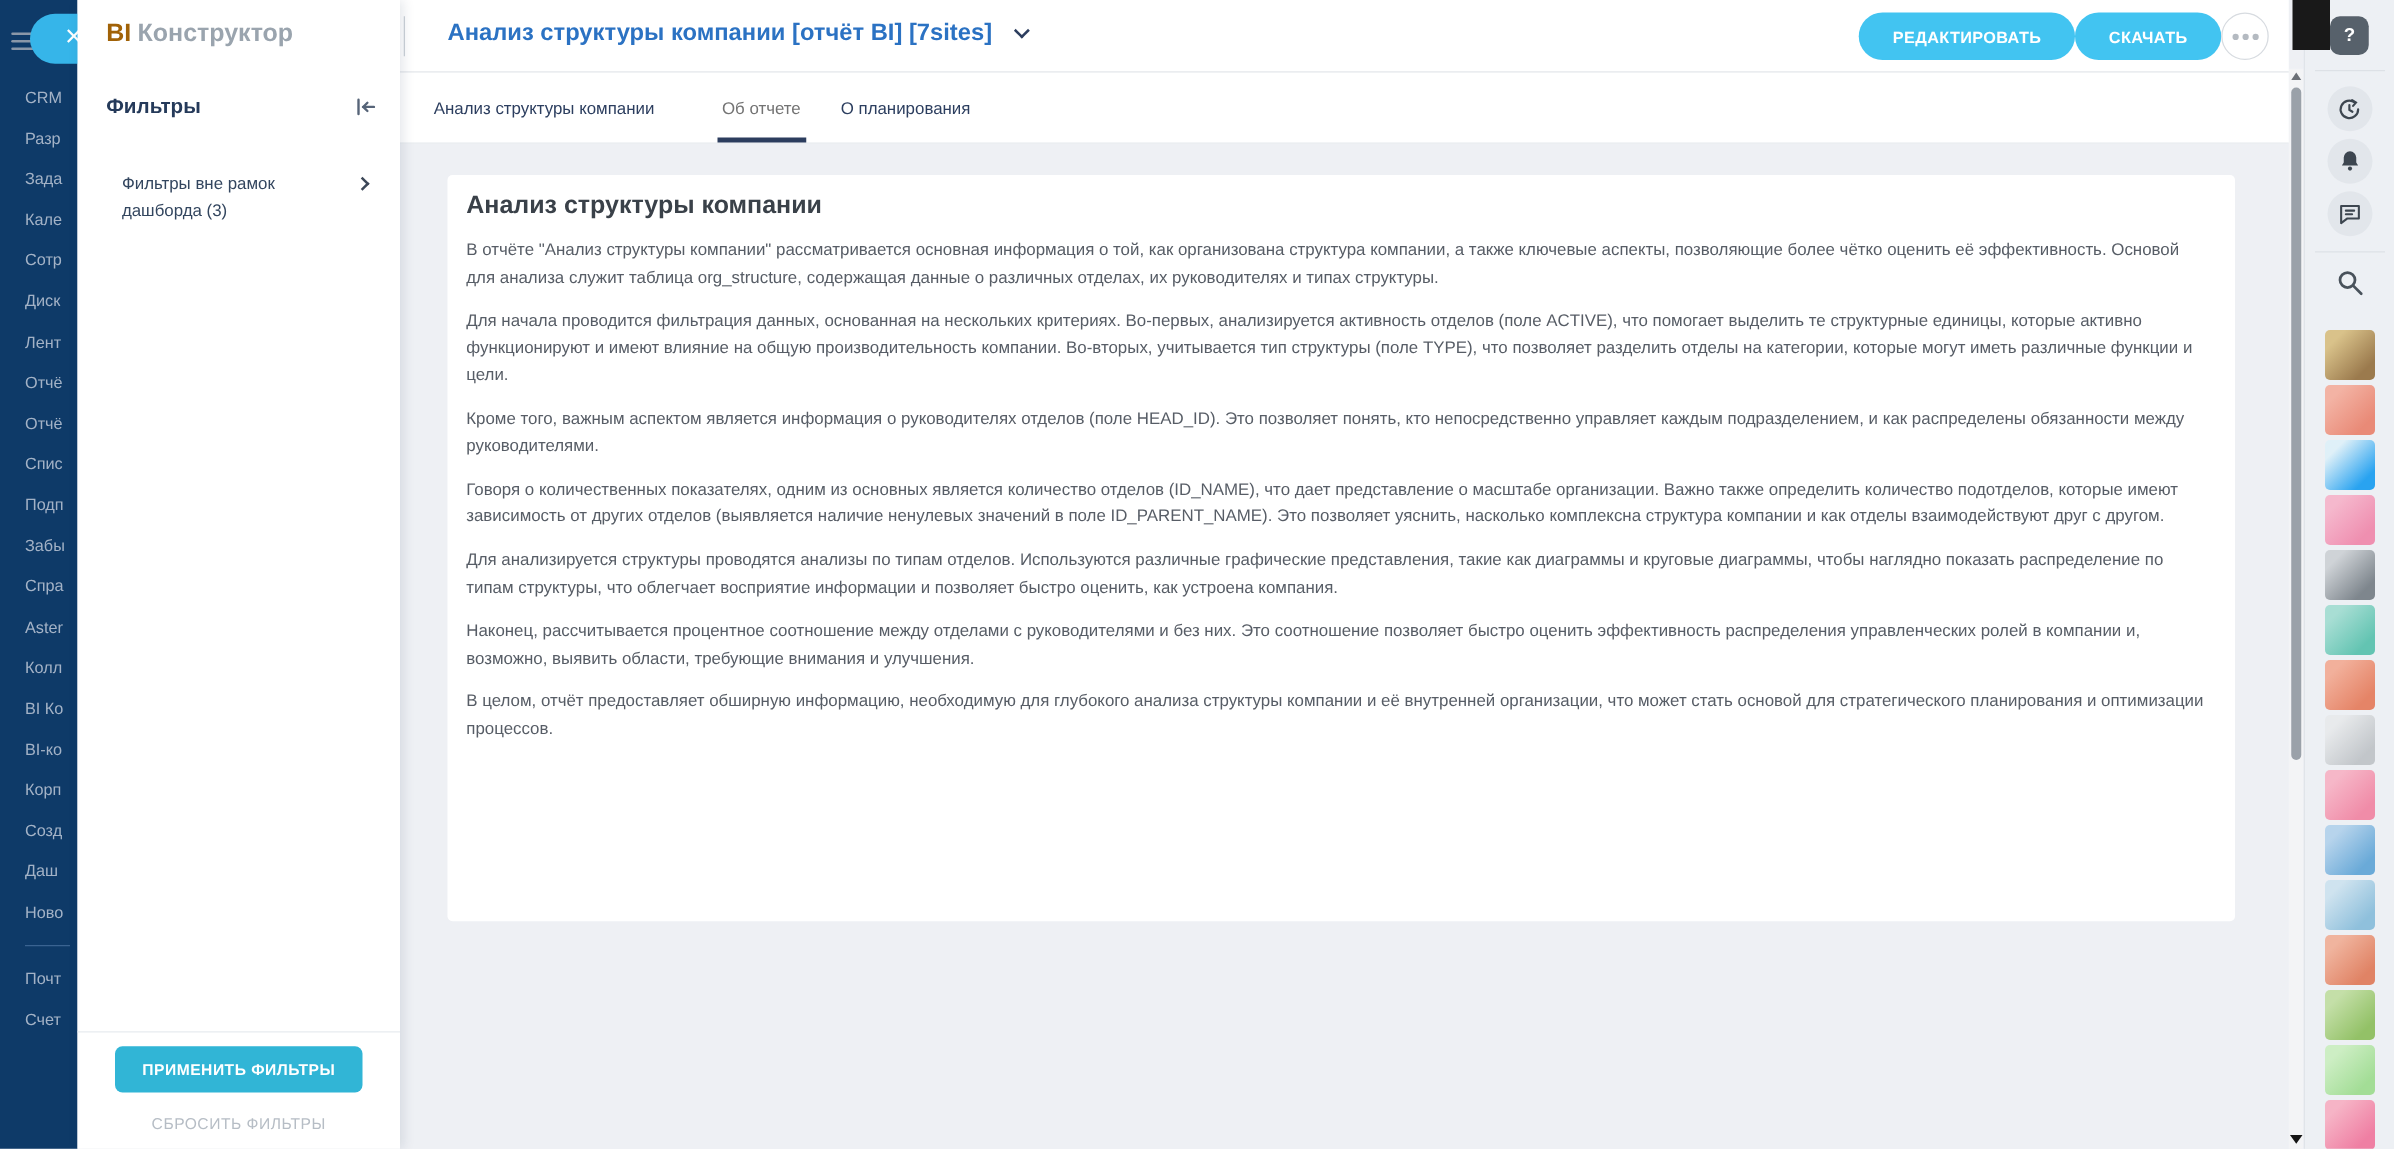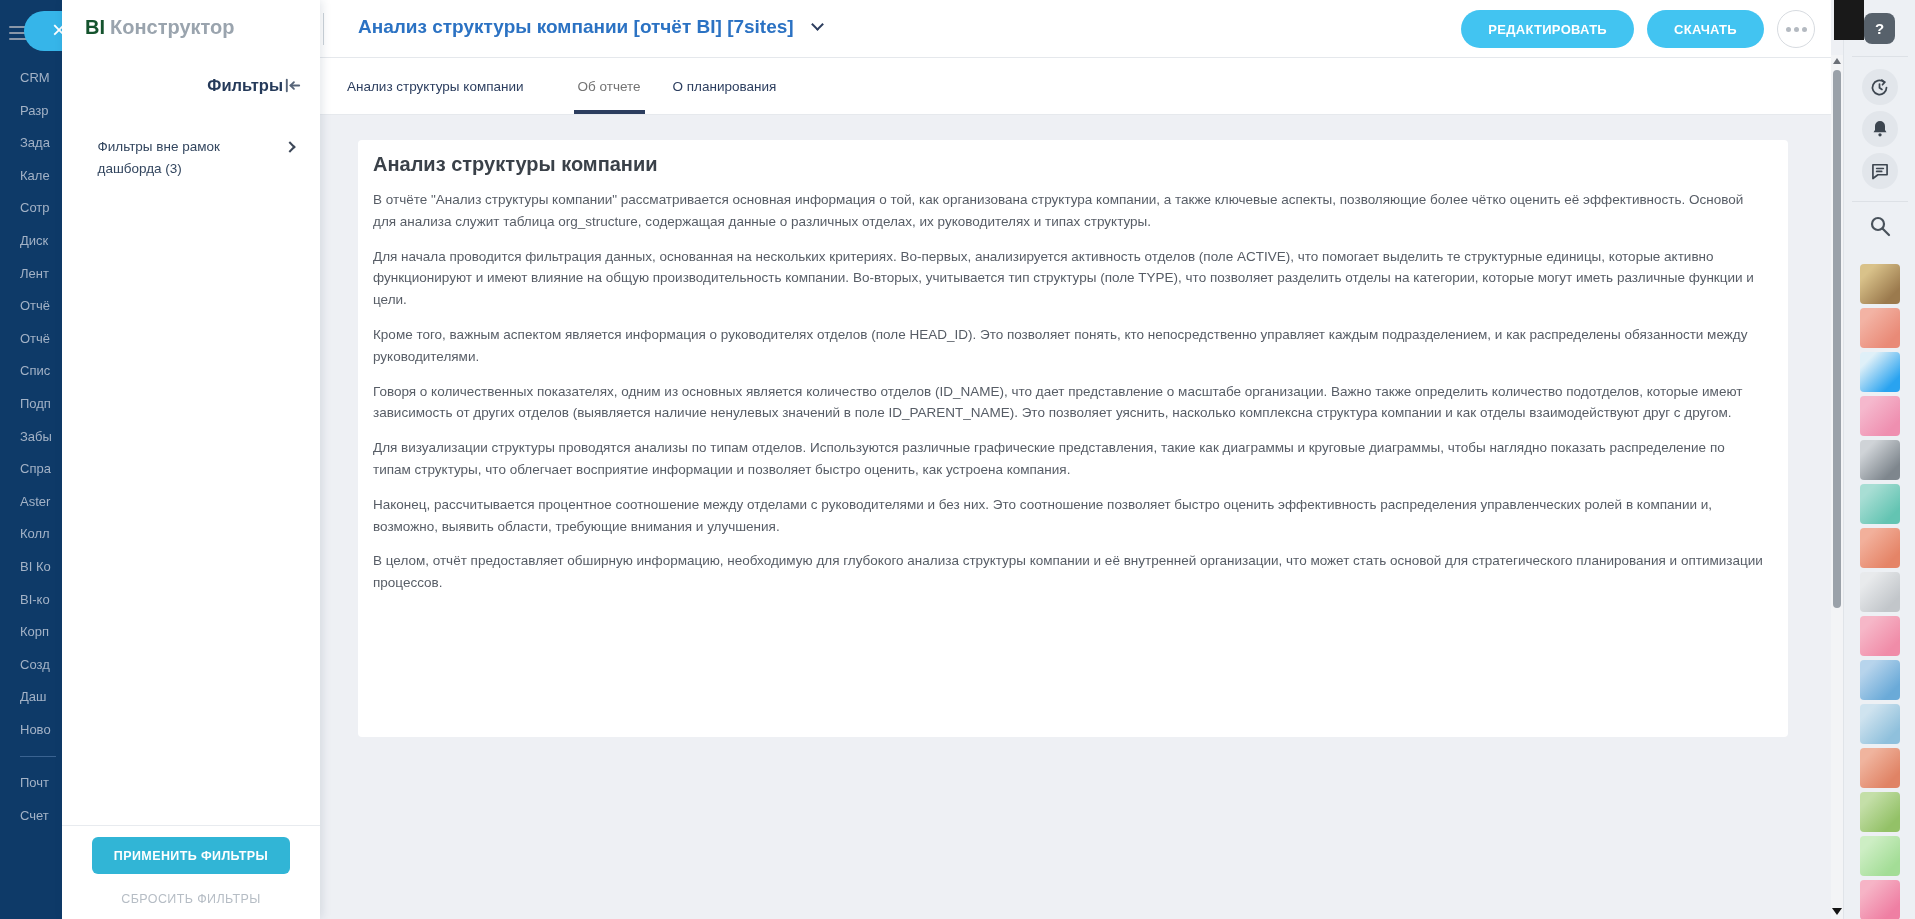--- a/index.html
+++ b/index.html
@@ -15,24 +15,24 @@
   .close-pill { position:absolute; left:24px; top:11px; width:70px; height:40px; border-radius:20px;
     background:#36b5e9; z-index:2; color:#fff; font-size:24px; line-height:38px; text-align:center; cursor:pointer; }
   .nav-list { position:absolute; top:62px; left:0; width:62px; margin:0; padding:0; list-style:none; }
   .nav-item { height:32.6px; line-height:32.6px; padding-left:20px; color:#a3b2c6; font-size:13px;
     white-space:nowrap; overflow:hidden; cursor:pointer; }
   .nav-divider { margin:10px 0 10px 20px; width:36px; border:none; border-top:1px solid #3a6391; }
   
   .filters-panel { position:absolute; left:62px; top:0; width:258px; height:919px; background:#fff;
     z-index:5; box-shadow:2px 0 9px rgba(40,60,90,.13); }
   .logo { position:absolute; left:23px; top:16px; font-size:20px; white-space:nowrap; }
-  .logo-bi { color:#14532d; font-weight:700; }
+  .logo-bi { color:#a16207; font-weight:700; }
   .logo-rest { color:#9aa4ae; font-weight:600; margin-left:5px; }
   .filters-header { position:absolute; left:23px; right:18px; top:76px; display:flex;
-    justify-content:flex-end; align-items:center; }
+    justify-content:space-between; align-items:center; }
   .filters-title { font-size:16.5px; font-weight:700; color:#253a5a; }
   .collapse-btn { cursor:pointer; display:flex; align-items:center; }
   .outer-filters { position:absolute; left:23px; right:14px; top:136px; display:flex;
     justify-content:center; cursor:pointer; }
   .outer-filters-label { width:188px; font-size:13.5px; line-height:22px; color:#33465f; }
   .chev-right { width:8px; height:8px; border-right:2px solid #3c4758; border-bottom:2px solid #3c4758;
     transform:rotate(-45deg); margin-top:7px; flex:none; }
   .panel-footer { position:absolute; left:0; right:0; bottom:0; height:94px; border-top:1px solid #e8ebef; }
   .apply-btn { position:absolute; left:50%; transform:translateX(-50%); top:11px; width:198px; height:37px;
     border:none; border-radius:6px; background:#31b5d6; color:#fff; font-family:inherit;
@@ -41,21 +41,21 @@
     font-size:12.5px; font-weight:400; letter-spacing:.4px; cursor:pointer; }
   
   .top-header { position:absolute; left:320px; top:0; width:1511px; height:58px; background:#fff;
     border-bottom:1px solid #e5e8ec; z-index:4; }
   .header-vdivider { position:absolute; left:3px; top:13px; width:1px; height:32px; background:#ccd2d9; }
   .doc-title-wrap { position:absolute; left:38px; top:0; height:54px; display:flex; align-items:center;
     gap:19px; cursor:pointer; }
   .doc-title { color:#2b72c3; font-size:19px; font-weight:600; white-space:nowrap; }
   .chev-down { width:9px; height:9px; border-right:2px solid #2c3d5e; border-bottom:2px solid #2c3d5e;
     transform:rotate(45deg); margin-top:-5px; }
-  .header-actions { position:absolute; right:16px; top:10px; display:flex; align-items:flex-start; gap:13px; }
+  .header-actions { position:absolute; right:16px; top:10px; display:flex; align-items:flex-start; }
   .pill-btn { height:38px; padding:0 27px; border:none; border-radius:19px; background:#42c4f1; color:#fff;
     font-family:inherit; font-size:13px; font-weight:700; letter-spacing:.3px; cursor:pointer; }
   .more-btn { width:38px; height:38px; border-radius:50%; background:#fff; border:1px solid #d7dbe0;
     display:flex; align-items:center; justify-content:center; gap:3px; cursor:pointer; }
   .more-btn i { width:5px; height:5px; border-radius:50%; background:#b4bac1; }
   
   .tabs-bar { position:absolute; left:320px; top:58px; width:1511px; height:57px; background:#fff;
     border-bottom:1px solid #e6e9ed; z-index:3; display:flex; padding-left:23px; gap:24px; }
   .tab { position:relative; display:flex; align-items:center; padding:0 4px; font-size:13.5px;
     color:#2c3e5f; cursor:pointer; white-space:nowrap; }
@@ -174,21 +174,21 @@
   <div class="tab">О планирования</div>
 </div>
 
 <div class="content-area">
   <div class="report-card">
     <h1 class="report-heading">Анализ структуры компании</h1>
     <p>В отчёте "Анализ структуры компании" рассматривается основная информация о той, как организована структура компании, а также ключевые аспекты, позволяющие более чётко оценить её эффективность. Основой для анализа служит таблица org_structure, содержащая данные о различных отделах, их руководителях и типах структуры.</p>
     <p>Для начала проводится фильтрация данных, основанная на нескольких критериях. Во-первых, анализируется активность отделов (поле ACTIVE), что помогает выделить те структурные единицы, которые активно функционируют и имеют влияние на общую производительность компании. Во-вторых, учитывается тип структуры (поле TYPE), что позволяет разделить отделы на категории, которые могут иметь различные функции и цели.</p>
     <p>Кроме того, важным аспектом является информация о руководителях отделов (поле HEAD_ID). Это позволяет понять, кто непосредственно управляет каждым подразделением, и как распределены обязанности между руководителями.</p>
     <p>Говоря о количественных показателях, одним из основных является количество отделов (ID_NAME), что дает представление о масштабе организации. Важно также определить количество подотделов, которые имеют зависимость от других отделов (выявляется наличие ненулевых значений в поле ID_PARENT_NAME). Это позволяет уяснить, насколько комплексна структура компании и как отделы взаимодействуют друг с другом.</p>
-    <p>Для визуализации структуры проводятся анализы по типам отделов. Используются различные графические представления, такие как диаграммы и круговые диаграммы, чтобы наглядно показать распределение по типам структуры, что облегчает восприятие информации и позволяет быстро оценить, как устроена компания.</p>
+    <p>Для анализируется структуры проводятся анализы по типам отделов. Используются различные графические представления, такие как диаграммы и круговые диаграммы, чтобы наглядно показать распределение по типам структуры, что облегчает восприятие информации и позволяет быстро оценить, как устроена компания.</p>
     <p>Наконец, рассчитывается процентное соотношение между отделами с руководителями и без них. Это соотношение позволяет быстро оценить эффективность распределения управленческих ролей в компании и, возможно, выявить области, требующие внимания и улучшения.</p>
     <p>В целом, отчёт предоставляет обширную информацию, необходимую для глубокого анализа структуры компании и её внутренней организации, что может стать основой для стратегического планирования и оптимизации процессов.</p>
   </div>
 </div>
 
 <div class="scrollbar">
   <div class="scroll-up"></div>
   <div class="scroll-thumb"></div>
   <div class="scroll-down"></div>
 </div>

